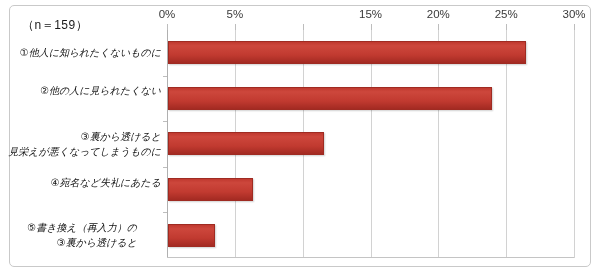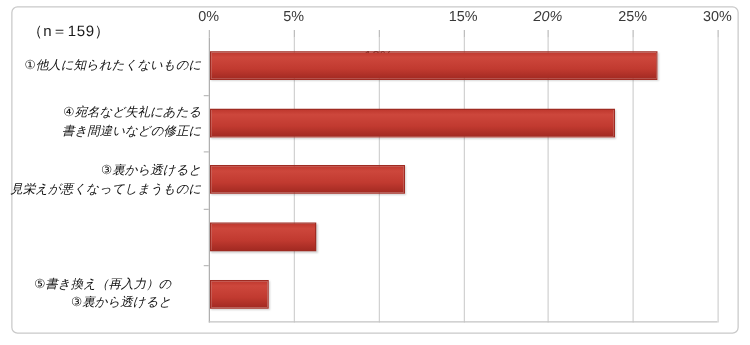--- a/index.html
+++ b/index.html
@@ -131,28 +131,28 @@
 <div id="chart-frame">
   <div id="chart-border"></div>
 
   <div id="sample-size">（n＝159）</div>
 
   <div id="category-labels">
       <div class="cat-label" style="right: 439px; top: 45.3px;">
         <span class="line">①他人に知られたくないものに</span>
       </div>
       <div class="cat-label" style="right: 439px; top: 83.4px;">
-        <span class="line">④宛名など失礼にあたる</span>
-        <span class="line">書き間違いなどの修正に</span>
+        <span class="line">②他の人に見られたくない</span>
       </div>
       <div class="cat-label" style="right: 439px; top: 129px; padding-left: 36px;">
         <span class="line">③裏から透けると</span>
         <span class="line">見栄えが悪くなってしまうものに</span>
       </div>
       <div class="cat-label" style="right: 439px; top: 174.6px;">
+        <span class="line">④宛名など失礼にあたる</span>
       </div>
       <div class="cat-label" style="right: 463px; top: 220.2px;">
         <span class="line">⑤書き換え（再入力）の</span>
         <span class="line">③裏から透けると</span>
       </div>
     </div>
   <div id="y-ticks">
       <div class="y-tick-mark" style="top: 75.6px;"></div>
       <div class="y-tick-mark" style="top: 121.2px;"></div>
       <div class="y-tick-mark" style="top: 166.8px;"></div>
@@ -171,21 +171,21 @@
       </div>
     <div id="x-axis">
         <div class="x-tick-label" style="left: 0px; top: -22px;">0%</div>
         <div class="x-tick-mark" style="left: 0px; top: -6px;"></div>
         <div class="x-tick-label" style="left: 67.8333px; top: -22px;">5%</div>
         <div class="x-tick-mark" style="left: 67.8333px; top: -6px;"></div>
         <div class="x-tick-label" style="left: 135.667px; top: -22px; margin-top: 32px;">10%</div>
         <div class="x-tick-mark" style="left: 135.667px; top: -6px;"></div>
         <div class="x-tick-label" style="left: 203.5px; top: -22px;">15%</div>
         <div class="x-tick-mark" style="left: 203.5px; top: -6px;"></div>
-        <div class="x-tick-label" style="left: 271.333px; top: -22px; font-style: italic;">20%</div>
+        <div class="x-tick-label" style="left: 271.333px; top: -22px;">20%</div>
         <div class="x-tick-mark" style="left: 271.333px; top: -6px;"></div>
         <div class="x-tick-label" style="left: 339.167px; top: -22px;">25%</div>
         <div class="x-tick-mark" style="left: 339.167px; top: -6px;"></div>
         <div class="x-tick-label" style="left: 407px; top: -22px; text-align: center;">30%</div>
         <div class="x-tick-mark" style="left: 407px; top: -6px;"></div>
       </div>
     <div id="bars">
         <div class="bar-row" style="top: 0px; height: 45.6px;">
           <div class="bar" title="①他人に知られたくないものに 26.4%" style="top: 11.3px; width: 358.16px;"></div>
         </div>

